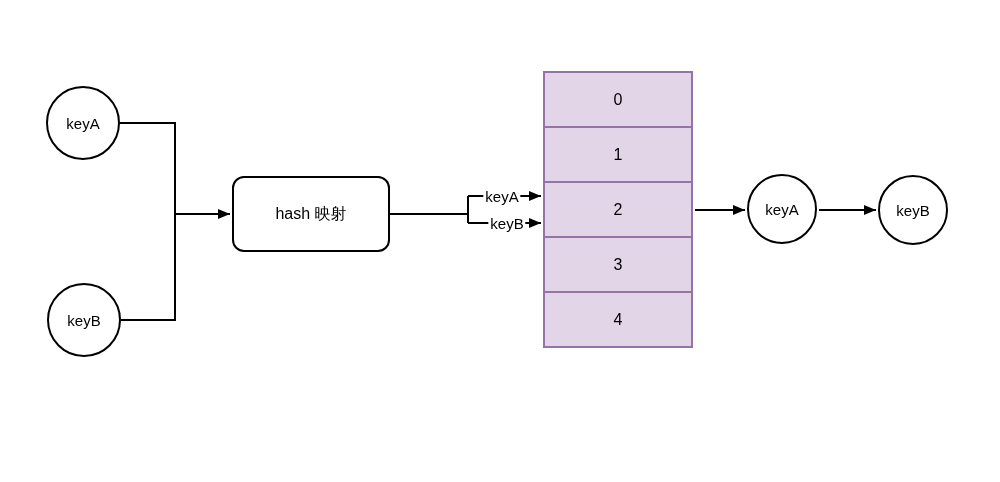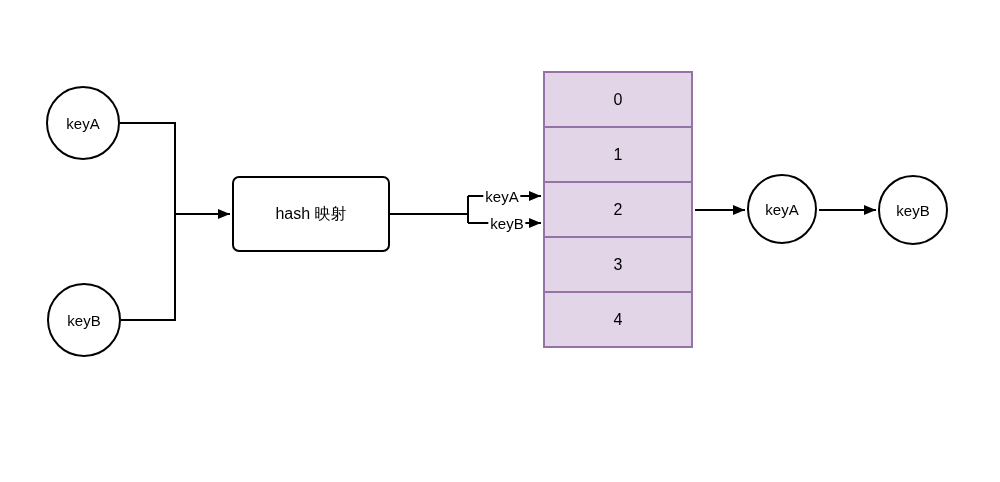--- a/index.html
+++ b/index.html
@@ -40,21 +40,21 @@
   .node-keyA-right { left: 747px; top: 174px; width: 70px; height: 70px; }
   .node-keyB-right { left: 878px; top: 175px; width: 70px; height: 70px; }
   .hash-box {
     position: absolute;
     left: 232px;
     top: 176px;
     width: 158px;
     height: 76px;
     box-sizing: border-box;
     border: 2px solid #000000;
-    border-radius: 7px;
+    border-radius: 12px;
     background: #ffffff;
     display: flex;
     align-items: center;
     justify-content: center;
     font-size: 16px;
     color: #000000;
   }
   .hash-array {
     position: absolute;
     left: 543px;

